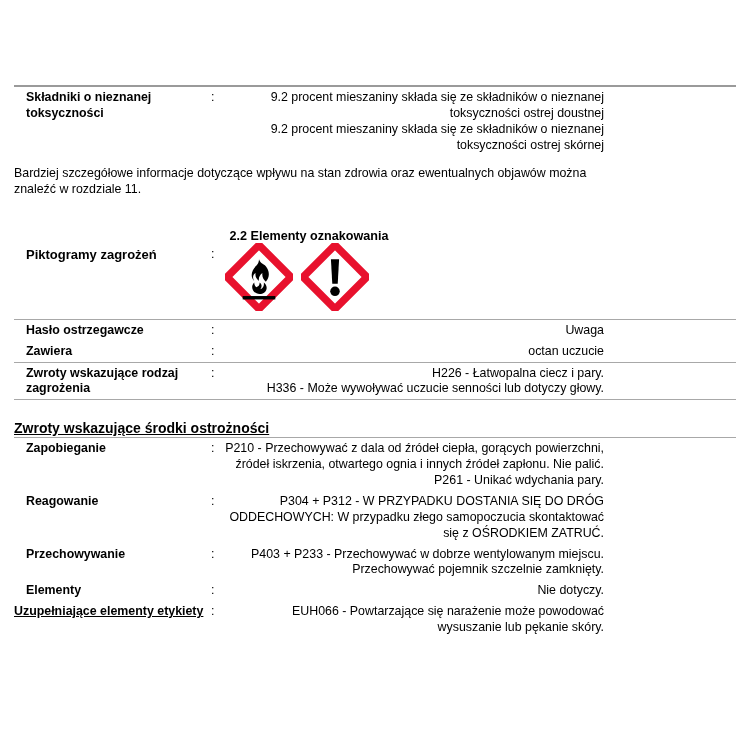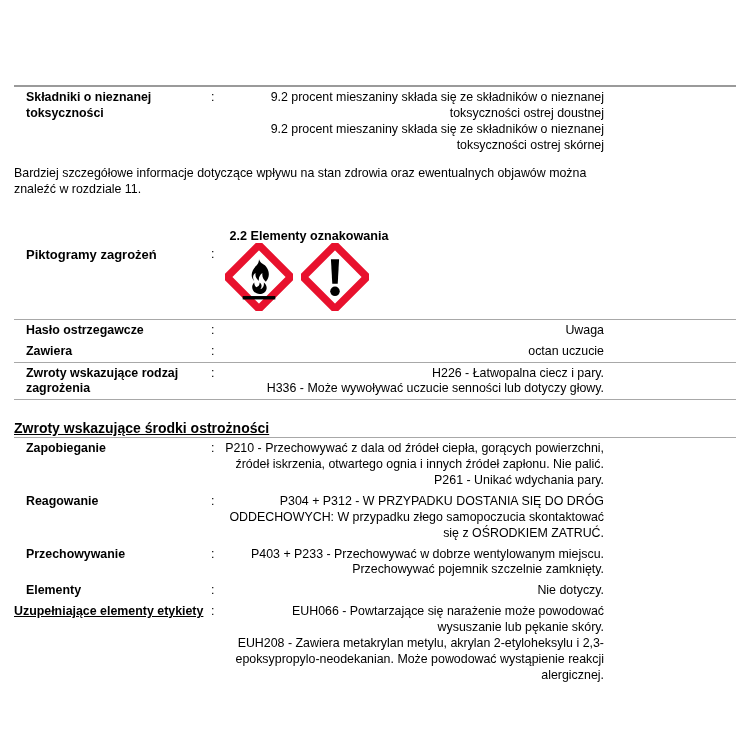--- a/index.html
+++ b/index.html
@@ -240,17 +240,16 @@
     <div class="value">
       <span class="line">Nie dotyczy.</span>
     </div>
   </div>
 
   <div class="row">
     <div class="label flush">Uzupełniające elementy etykiety</div>
     <div class="colon">:</div>
     <div class="value">
       <span class="line">EUH066 - Powtarzające się narażenie może powodować wysuszanie lub pękanie skóry.</span>
-      <span class="line">EUH208 - Zawiera metakrylan metylu, akrylan 2-etyloheksylu i 2,3-epoksypropylo-neodekanian. Może powodować wystąpienie reakcji alergicznej.</span>
     </div>
   </div>
 
 </div>
 
 </body></html>

